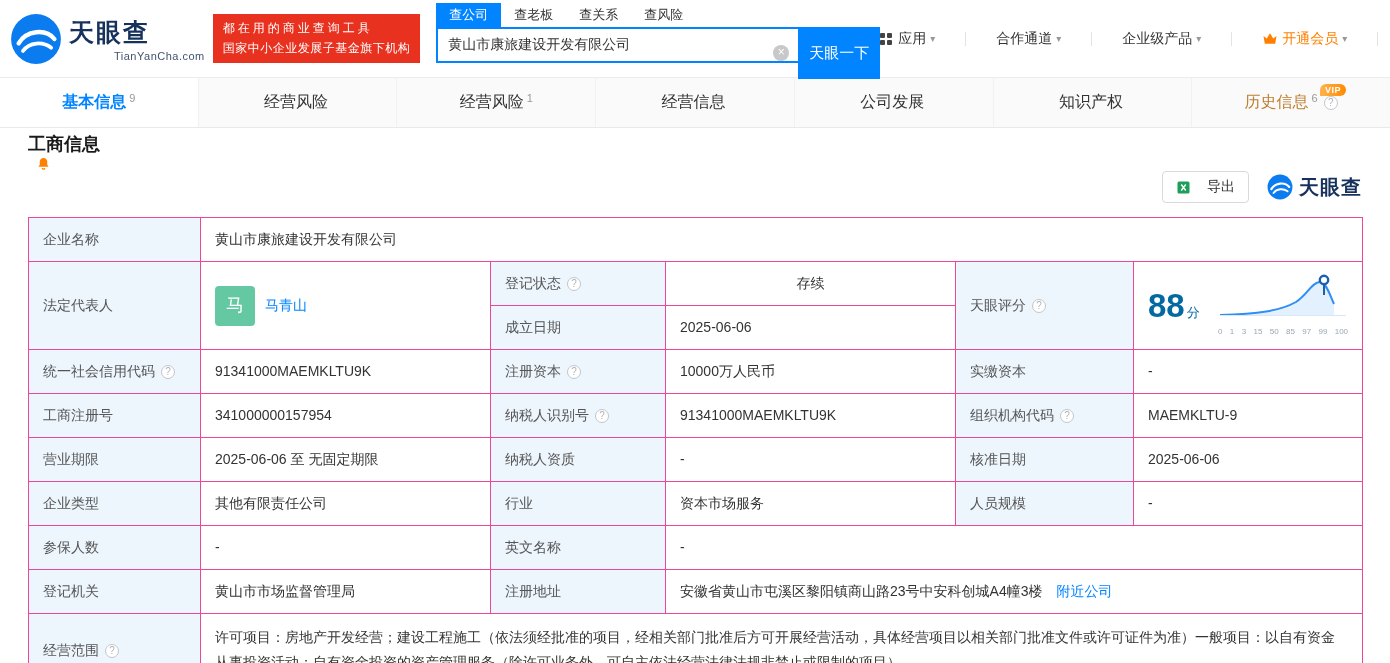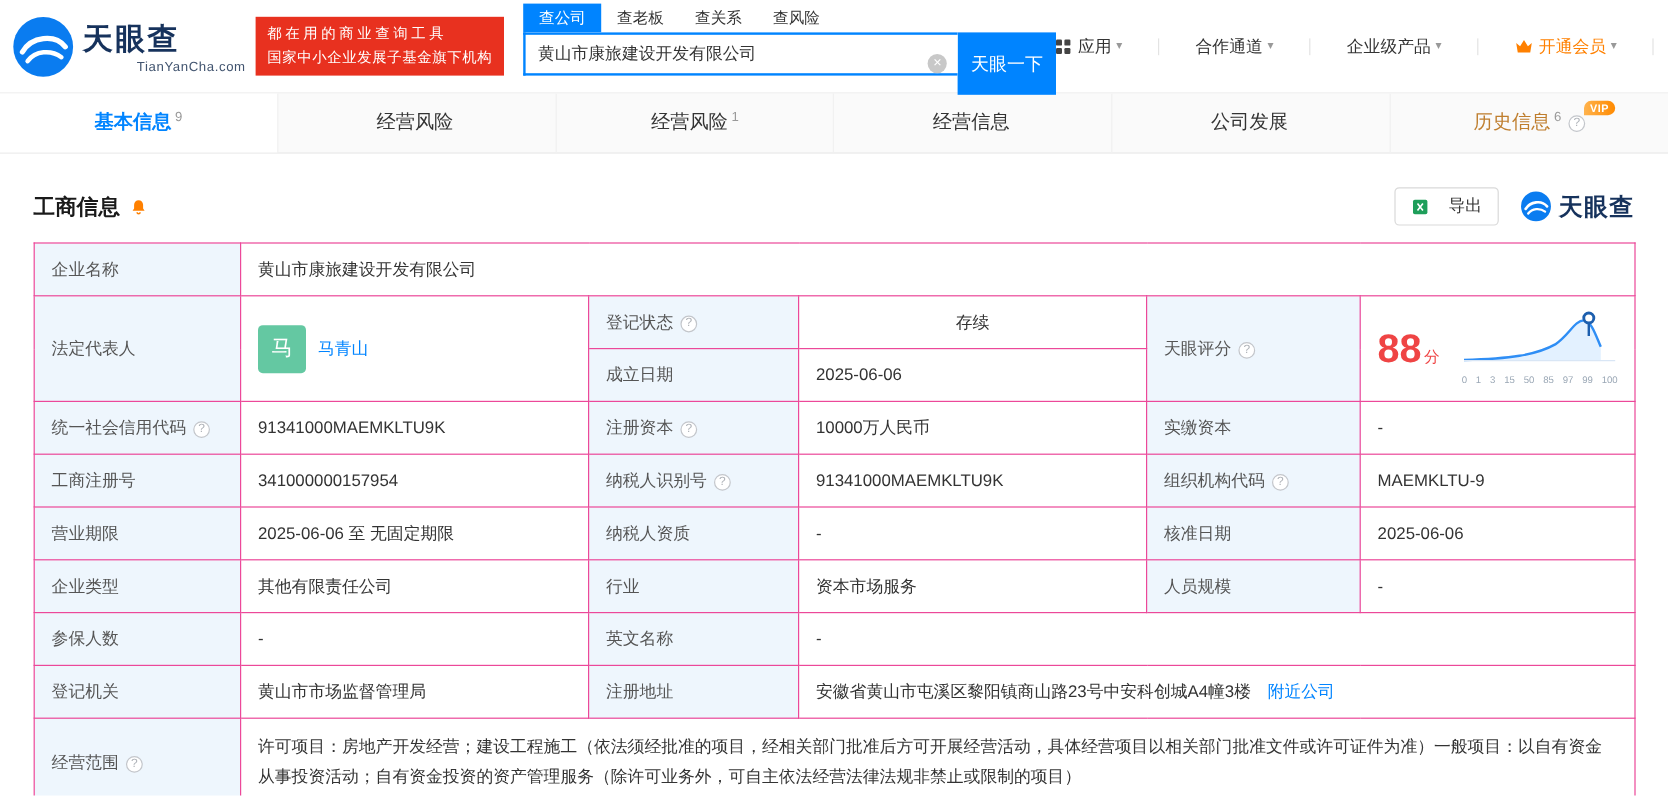--- a/index.html
+++ b/index.html
@@ -42,41 +42,41 @@
   .ptab:first-child { border-left:none; }
   .ptab.active { background:#fff; color:#0084ff; font-weight:bold; }
   .ptab-count { font-size:11px; color:#999; margin-left:3px; transform:translateY(-5px); font-weight:normal; }
   .ptab.history { color:#bf7e2e; }
   .vip-badge { position:absolute; top:6px; right:44px; background:linear-gradient(90deg,#ffb34d,#ff8a00); color:#fff; font-size:9px; font-weight:bold; padding:1px 5px; border-radius:7px 7px 7px 0; letter-spacing:.5px; }
 
   .help { display:inline-block; width:14px; height:14px; border:1px solid #c3c6cb; border-radius:50%; color:#aeb2b8; font-size:10px; line-height:12px; text-align:center; margin-left:6px; vertical-align:1px; cursor:pointer; background:#fff; }
 
   
   .content { padding:0 28px; }
-  .section-head { display:flex; align-items:center; margin:28px 0 14px; }
+  .section-head { display:flex; margin:4px 0 14px;flex-direction:column; }
   .section-title { font-size:18px; color:#1a1a1a; font-weight:bold; }
   .sub-bell { margin-left:8px; cursor:pointer; display:flex; }
   .head-right { margin-left:auto; display:flex; align-items:center; gap:18px; }
   .export-btn { display:flex; align-items:center; gap:16px; border:1px solid #d9d9d9; background:#fff; border-radius:4px; padding:6px 13px; font-size:14px; color:#333; cursor:pointer; font-family:inherit; }
   .corner-logo { display:flex; align-items:center; gap:6px; }
   .corner-logo .cl-text { font-size:20px; font-weight:bold; color:#16325c; letter-spacing:1px; }
 
   
   .info-table { width:100%; border-collapse:collapse; table-layout:fixed; margin-bottom:18px; }
   .info-table td { border:1px solid #ec4899; font-size:14px; padding:11px 14px; vertical-align:middle; line-height:1.5; word-break:break-word; }
   td.lbl { background:#eef6fd; color:#555; }
   td.val { background:#fff; color:#333; }
   .green { color:#2bb24c;text-align:center; }
   .link { color:#0084ff; cursor:pointer; text-decoration:none; }
   .rep { display:flex; align-items:center; }
   .avatar { width:40px; height:40px; border-radius:4px; background:#64c8a2; color:#fff; font-size:18px; display:flex; align-items:center; justify-content:center; flex:none; }
   .rep .link { margin-left:10px; }
   .score-cell { padding:6px 10px; }
   .score-wrap { display:flex; align-items:center; justify-content:space-between; gap:8px; }
-  .score-num { color:#ef4444; white-space:nowrap; }
+  .score-num { color:#0369a1; white-space:nowrap; }
   .score-value { font-size:33px; font-weight:600; }
   .score-unit { font-size:13px; margin-left:2px; }
   .score-chart { width:130px; flex:none; }
   .axis { display:flex; justify-content:space-between; font-size:8px; color:#9aa7b5; margin-top:1px; }
 </style>
 </head>
 <body>
 
 <header class="topbar">
   <div class="logo">
@@ -168,20 +168,24 @@
   <div class="ptab">
     <span>经营风险</span>
     <sup class="ptab-count">1</sup>
   </div>
   <div class="ptab">
     <span>经营信息</span>
     <sup class="ptab-count"></sup>
   </div>
   <div class="ptab">
     <span>公司发展</span>
+    <sup class="ptab-count"></sup>
+  </div>
+  <div class="ptab">
+    <span>知识产权</span>
     <sup class="ptab-count"></sup>
   </div>
   <div class="ptab history">
     <span class="vip-badge">VIP</span>
     <span>历史信息</span>
     <sup class="ptab-count">6</sup>
     <span class="help">?</span>
   </div>
 </nav>
 

